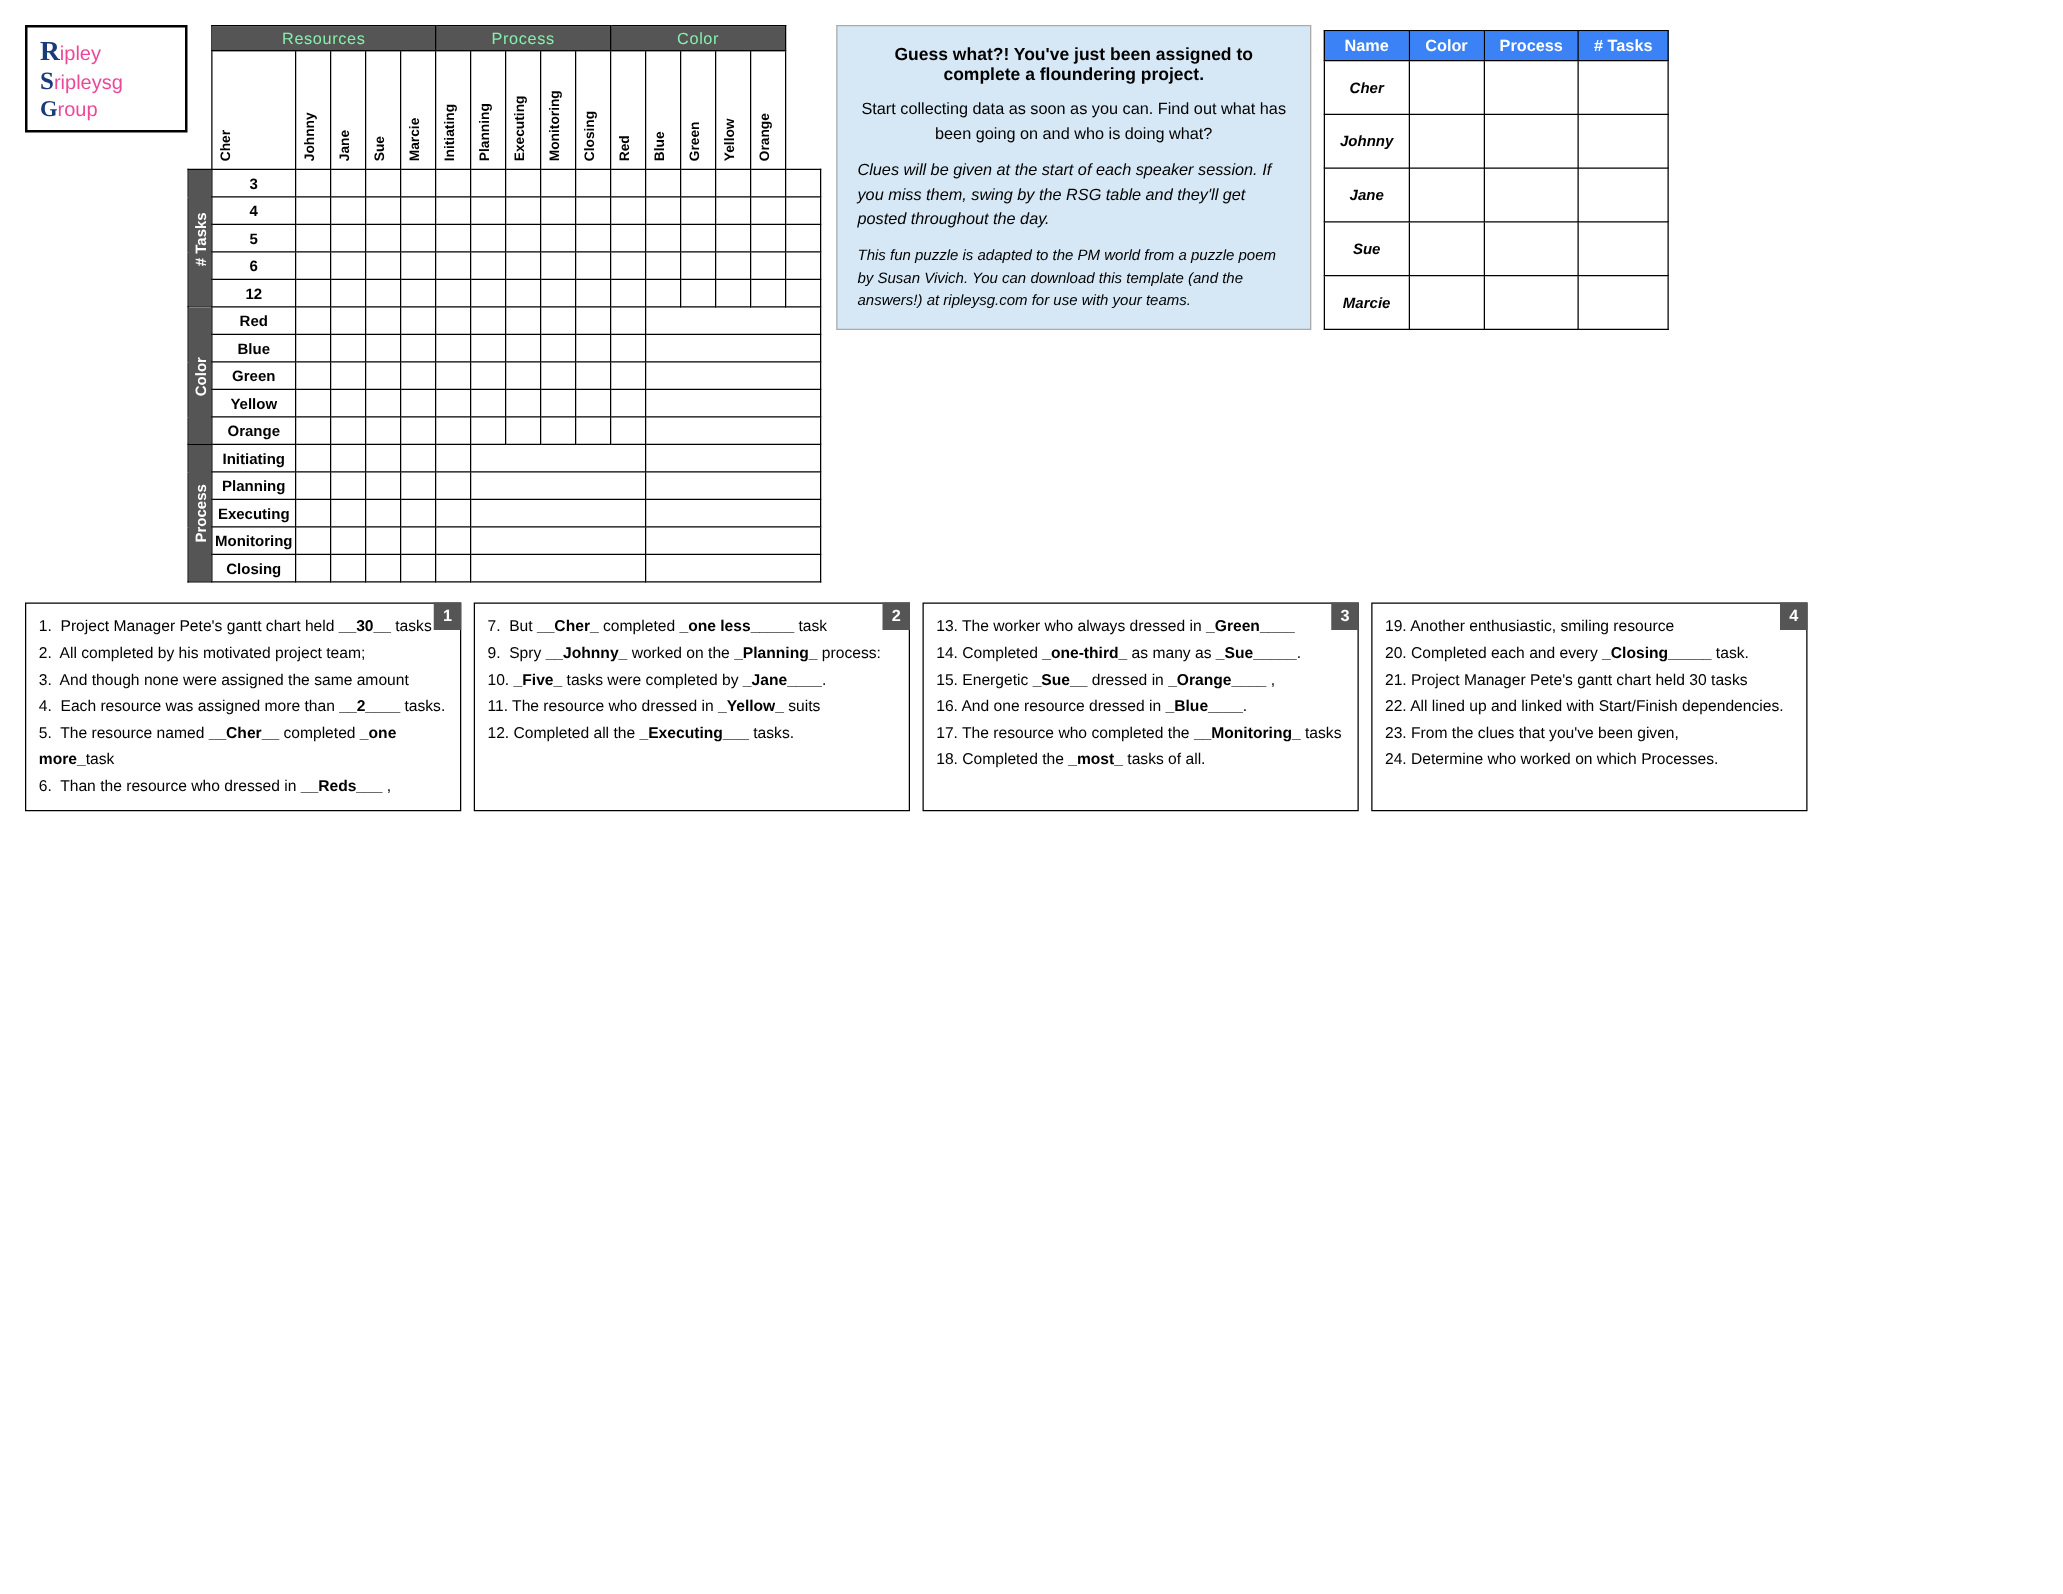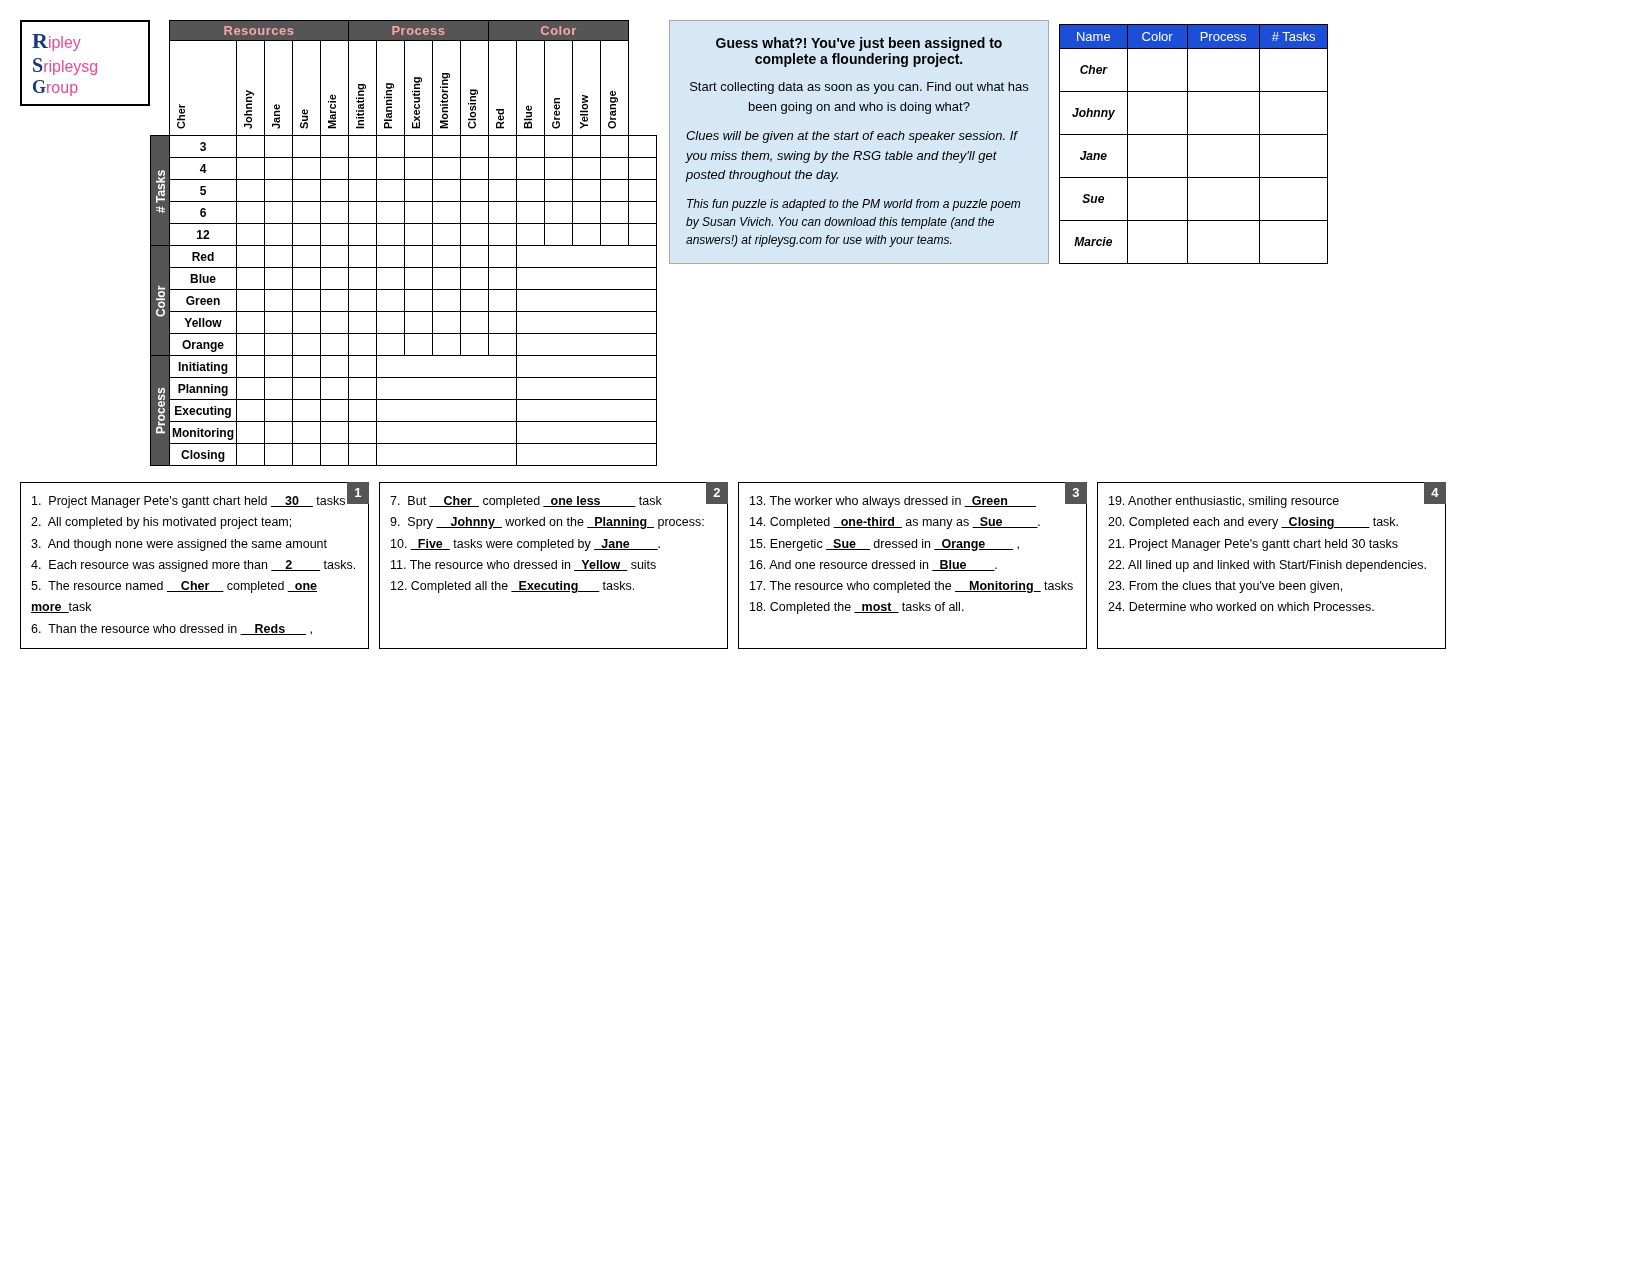--- a/index.html
+++ b/index.html
@@ -45,22 +45,22 @@
     }
 
     .main-table th, .main-table td {
       border: 1.5px solid #000;
       text-align: center;
       padding: 2px;
     }
 
     .header-row-top th {
       background: #555;
-      color: #fca5a5;
-      font-weight: bold;
+      color: #86efac;
+      font-weight: normal;
       font-size: 13px;
       letter-spacing: 0.5px;
     }
 
     .col-header-rotated {
       writing-mode: vertical-rl;
       transform: rotate(180deg);
       white-space: nowrap;
       font-size: 11px;
       font-weight: bold;
@@ -106,23 +106,23 @@
       color: #fff;
     }
 
     
     .summary-table {
       border-collapse: collapse;
       font-size: 12px;
       margin-top: 4px;
     }
     .summary-table th {
-      background: #1d4ed8;
+      background: #3b82f6;
       color: #fff;
-      font-weight: normal;
+      font-weight: bold;
       border: 1.5px solid #000;
       padding: 4px 12px;
       font-size: 13px;
     }
     .summary-table td {
       border: 1.5px solid #000;
       padding: 4px 12px;
       text-align: center;
       background: #fff;
       min-width: 60px;
@@ -187,21 +187,21 @@
       font-weight: bold;
       font-size: 13px;
       width: 22px;
       height: 22px;
       display: flex;
       align-items: center;
       justify-content: center;
     }
 
     .bold { font-weight: bold; }
-    .underline { text-decoration: underline; }
+    .underline { }
 
     .top-area {
       display: flex;
       gap: 12px;
       align-items: flex-start;
     }
 
     .table-and-logo {
       display: flex;
       flex-direction: column;

